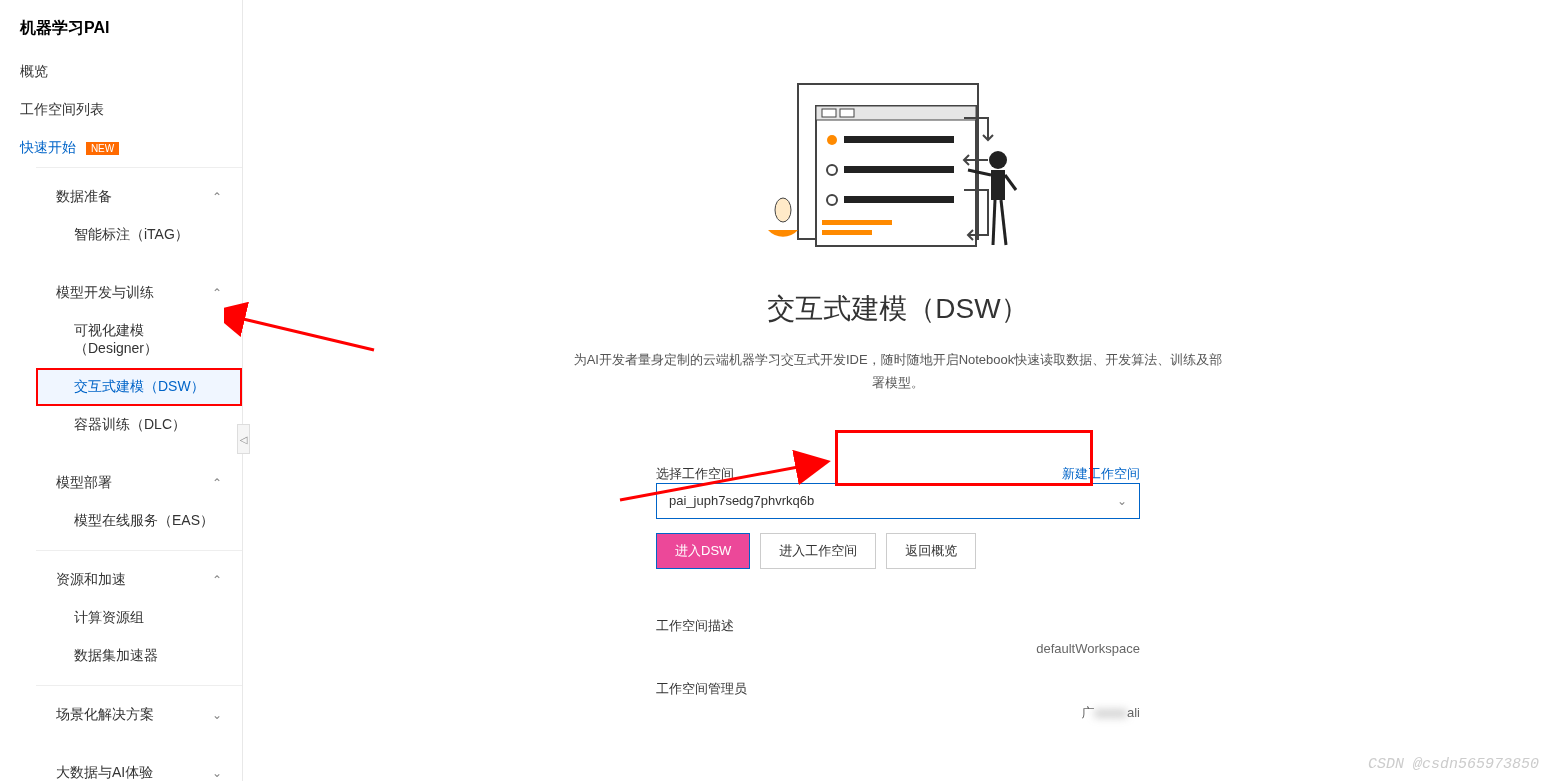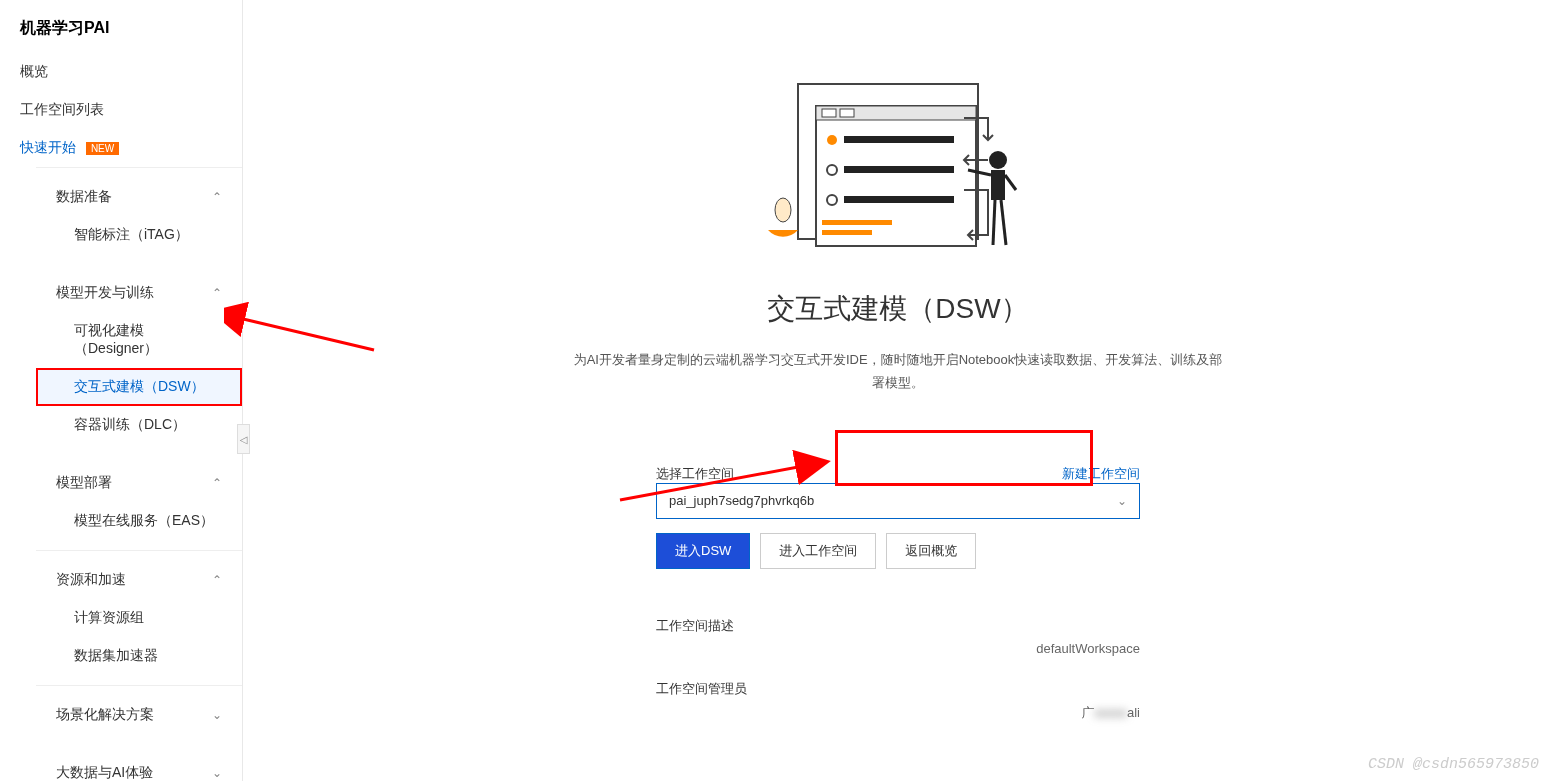--- a/index.html
+++ b/index.html
@@ -182,21 +182,21 @@
     }
     .btn {
       padding: 8px 18px;
       font-size: 13px;
       cursor: pointer;
       border: 1px solid #ccc;
       background: #fff;
       color: #333;
     }
     .btn.primary {
-      background: #1d4ed8;
+      background: #ec4899;
       color: #fff;
       border-color: #0064c8;
       text-align: center;
     }
     .info-block {
       margin-bottom: 24px;
     }
     .info-label {
       font-size: 13px;
       color: #333;

